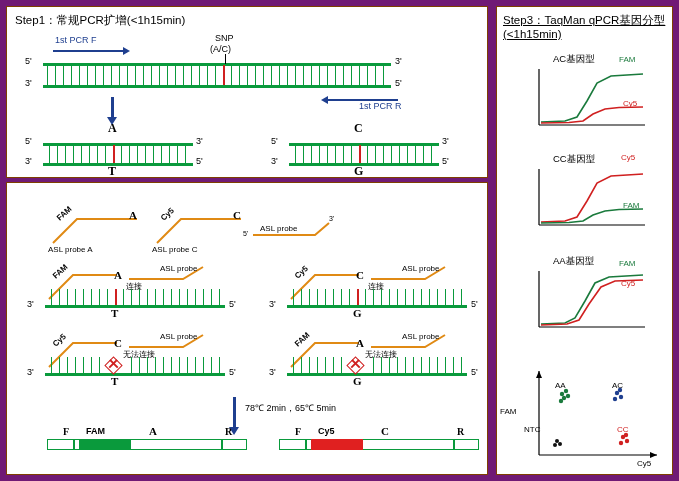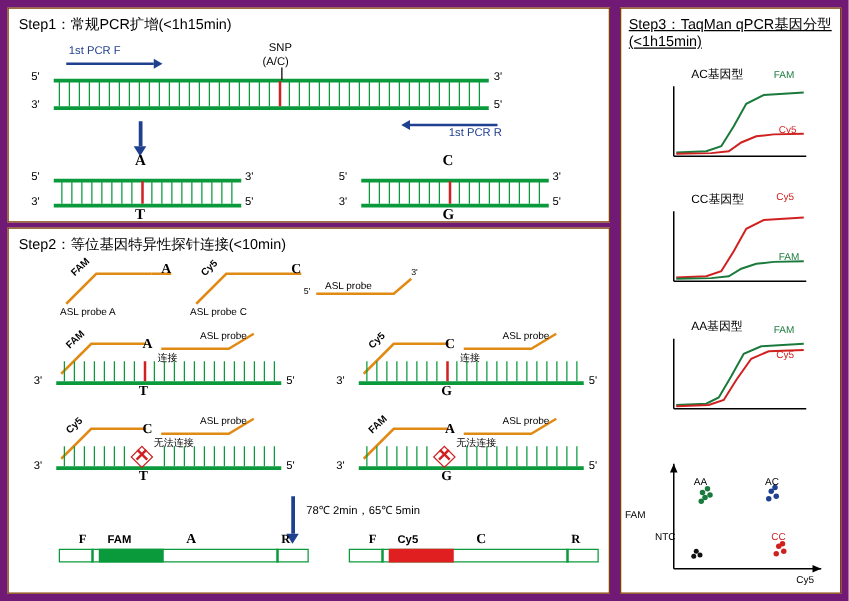--- a/index.html
+++ b/index.html
@@ -286,21 +286,20 @@
     </div>
     <div class="lbl" style="left:264px; top:129px;">5'</div>
     <div class="lbl" style="left:264px; top:149px;">3'</div>
     <div class="lbl" style="left:435px; top:129px;">3'</div>
     <div class="lbl" style="left:435px; top:149px;">5'</div>
     <div class="lbl bold serif" style="left:347px; top:114px; font-size:12px;">C</div>
     <div class="lbl bold serif" style="left:347px; top:157px; font-size:12px;">G</div>
   </div>
 
   <div class="panel" id="panel-step2">
-    <div class="step-title" style="left:8px; top:6px;">Step2：等位基因特异性探针连接(&lt;10min)</div>
 
     <svg class="probe-svg" style="left:44px; top:30px;" width="90" height="32">
       <polyline points="2,30 26,6 70,6" fill="none" stroke="#e08a14" stroke-width="2"></polyline>
       <polyline points="70,6 86,6" fill="none" stroke="#e08a14" stroke-width="2"></polyline>
     </svg>
     <div class="lbl bold" style="left:48px; top:33px; transform:rotate(-43deg); transform-origin:left top; font-size:8px;">FAM</div>
     <div class="lbl bold serif" style="left:122px; top:26px; font-size:11px;">A</div>
     <div class="lbl" style="left:41px; top:62px; font-size:8px;">ASL probe A</div>
 
     <svg class="probe-svg" style="left:148px; top:30px;" width="90" height="32">

